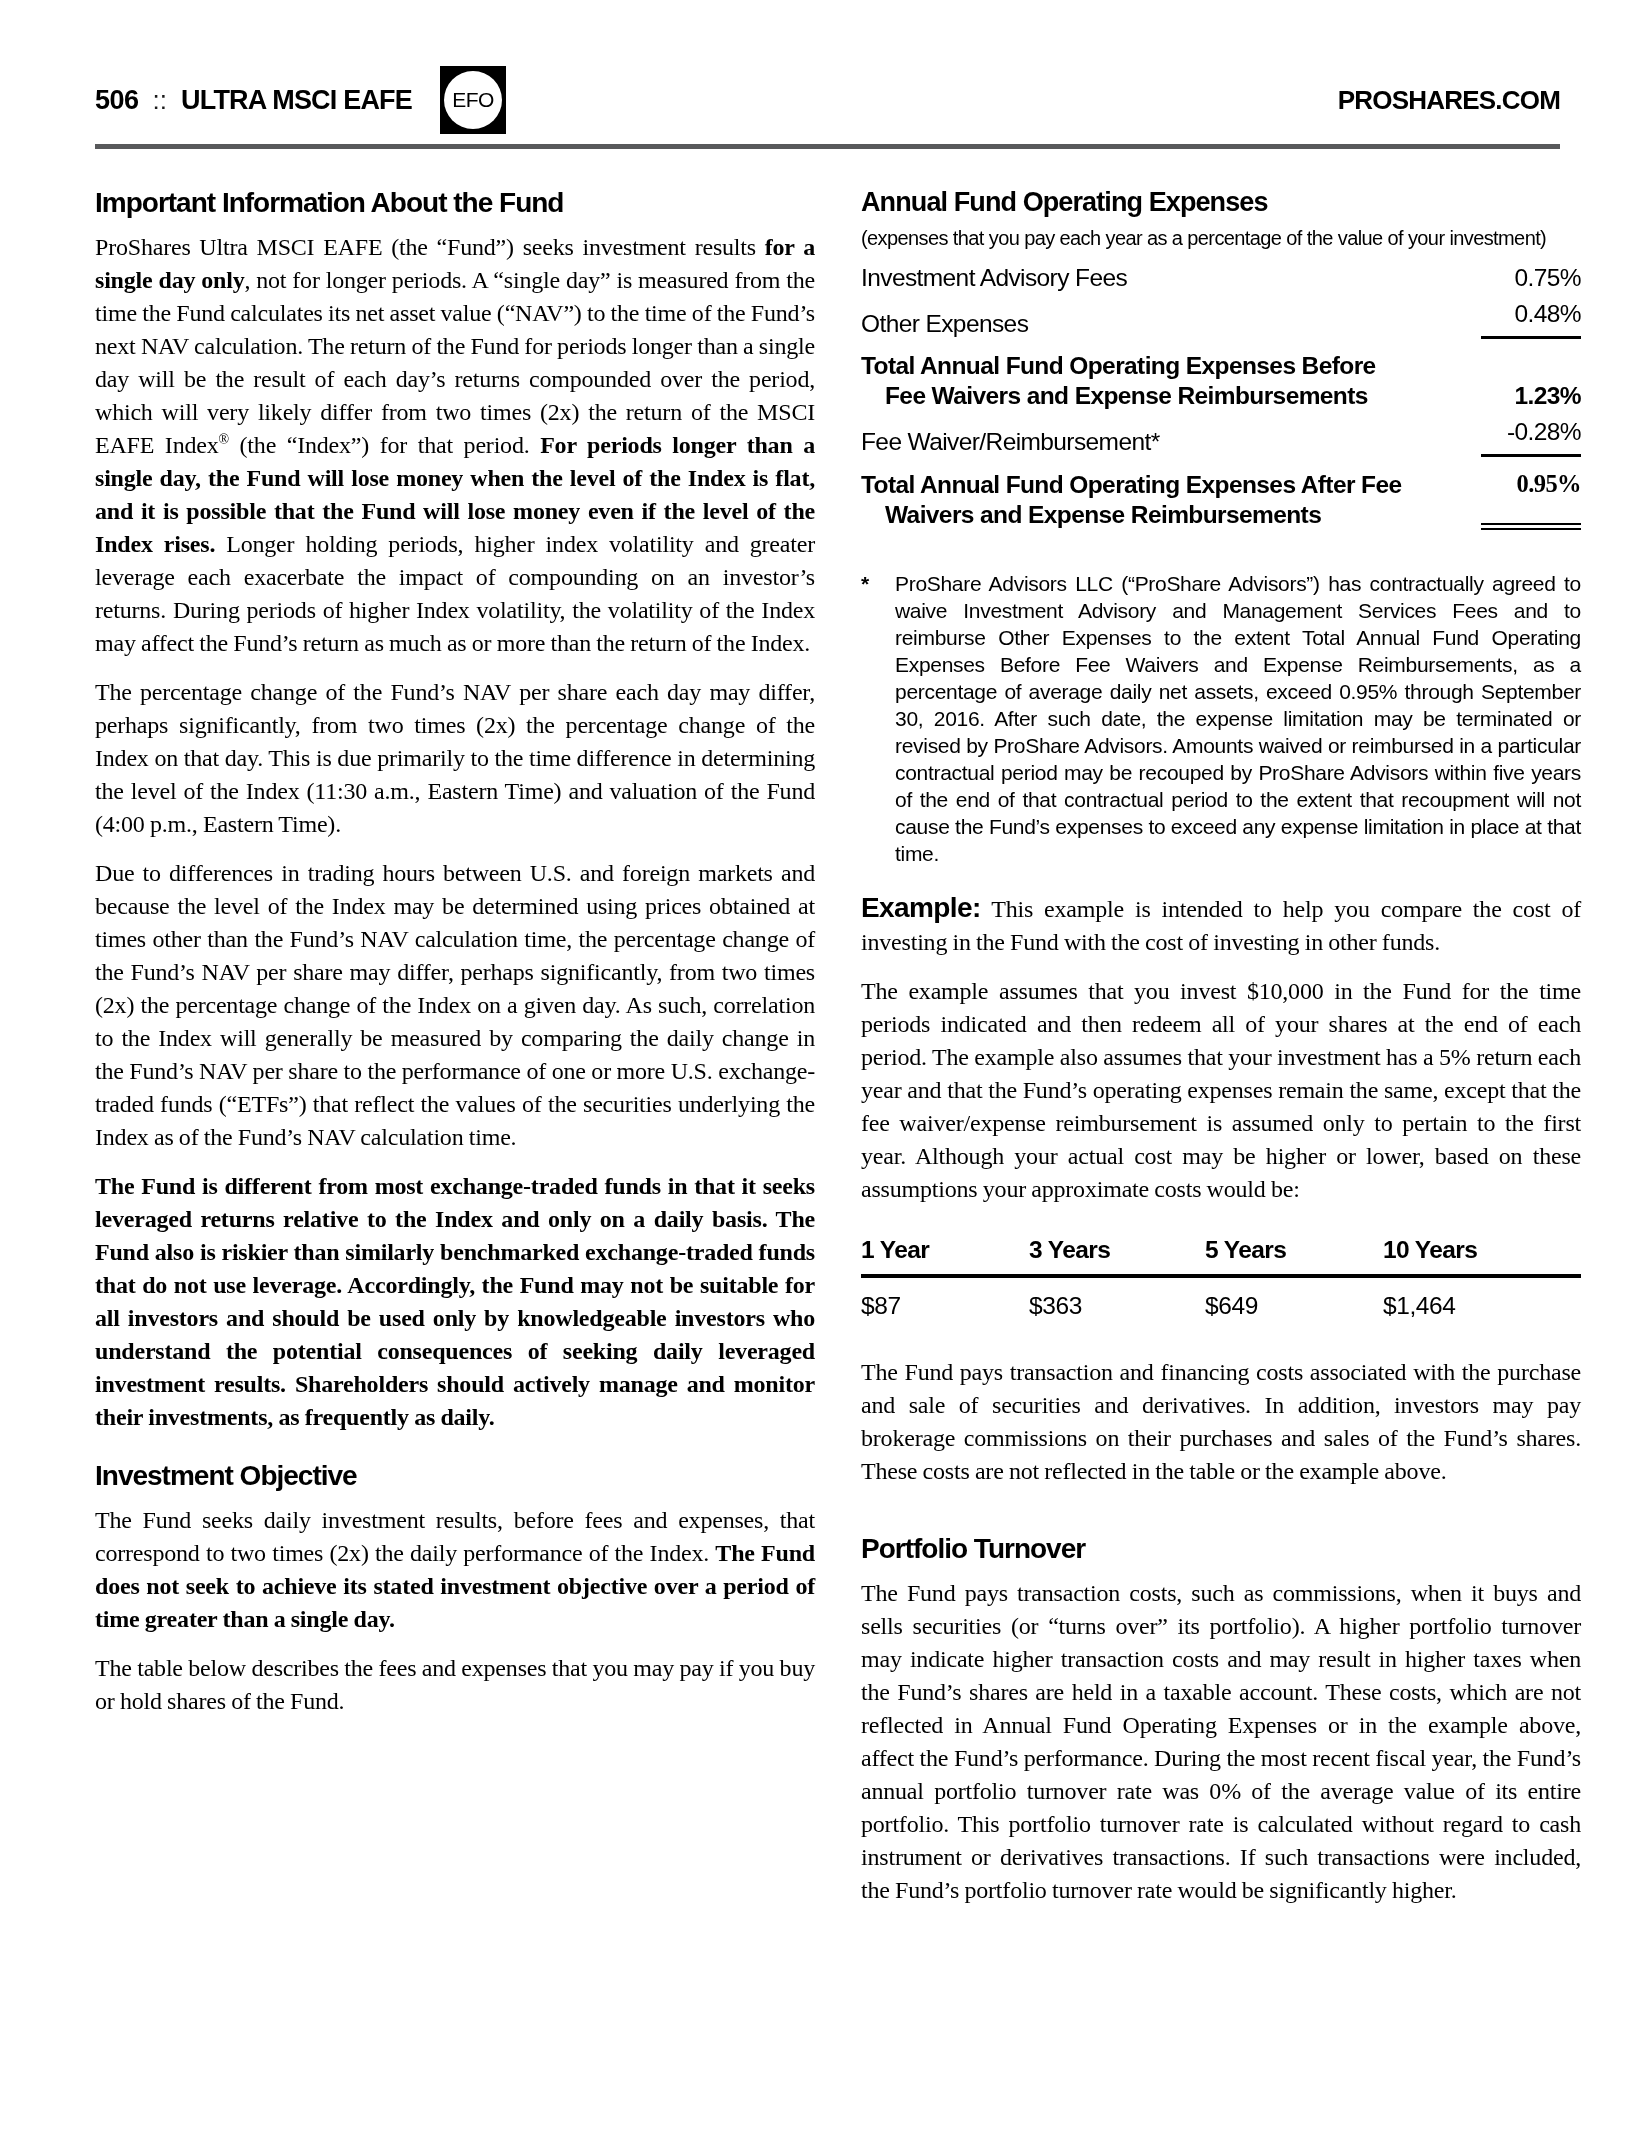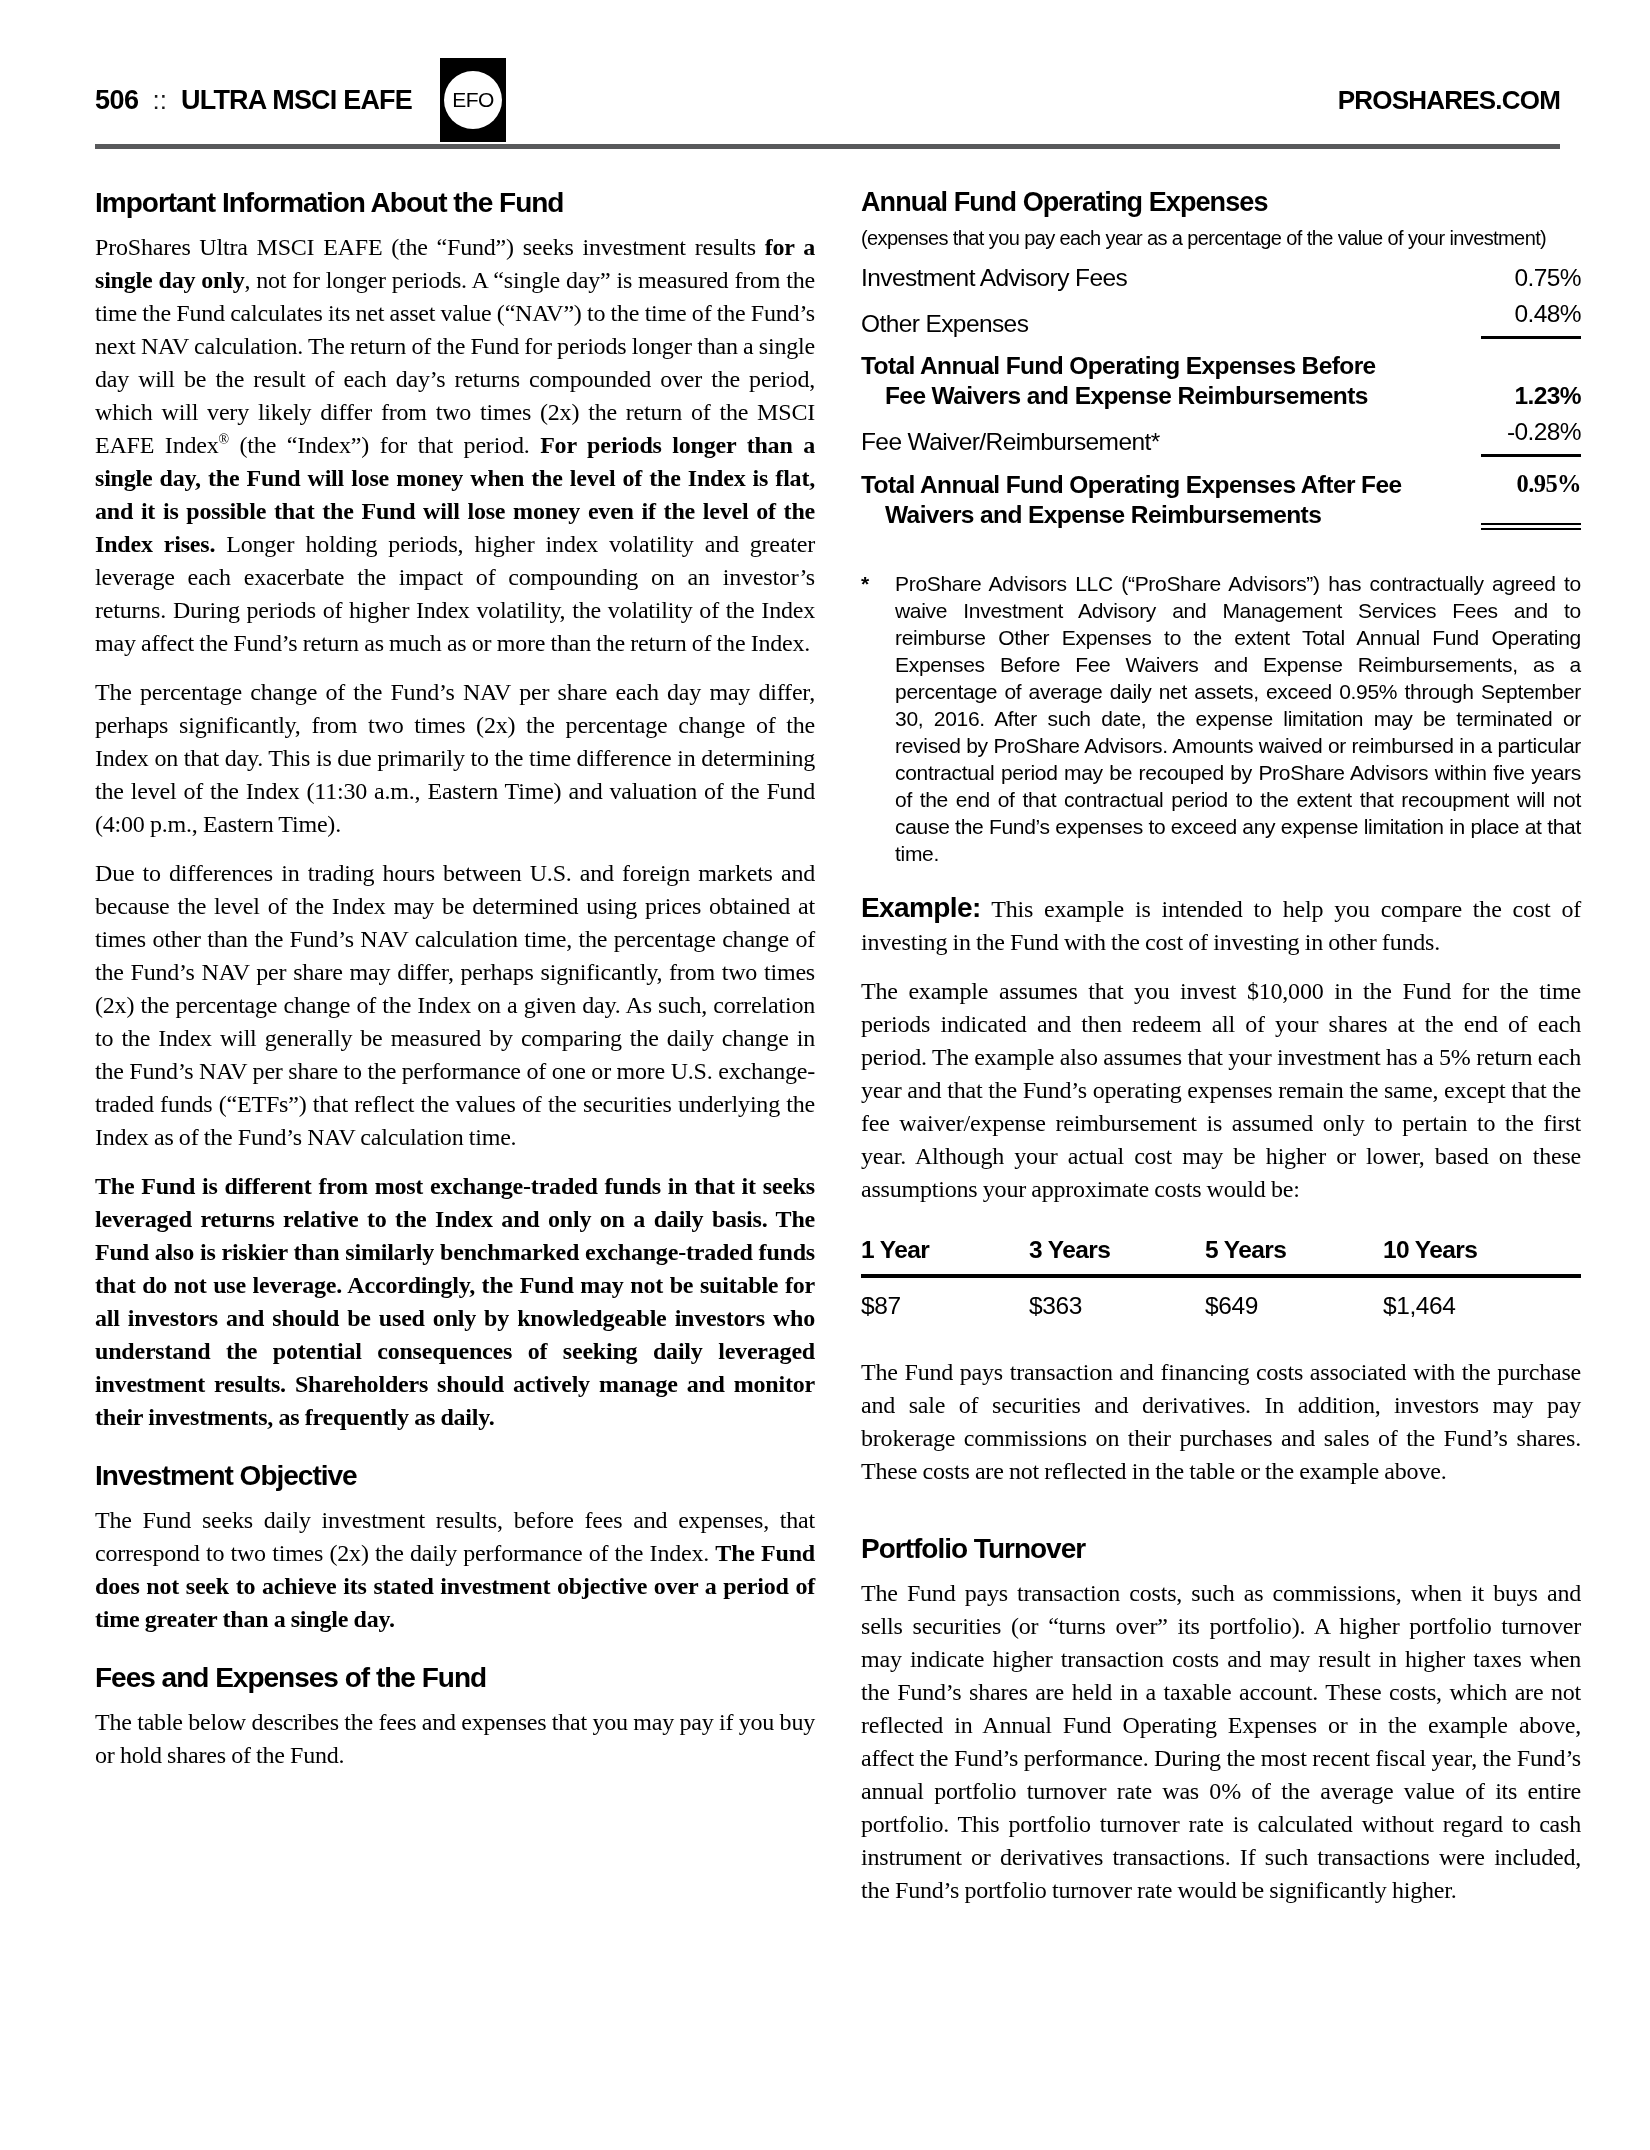--- a/index.html
+++ b/index.html
@@ -20,21 +20,21 @@
   }
   .hdr-sep {
     font-family: "Liberation Sans", sans-serif;
     font-size: 26px; margin: 0 14px; color: #1a1a1a;
   }
   .hdr-title {
     font-family: "Liberation Sans", sans-serif;
     font-weight: bold; font-size: 27px; letter-spacing: -0.8px;
   }
   .efo-badge {
-    width: 66px; height: 84px; background: #000;
+    width: 66px; height: 68px; background: #000;
     display: flex; align-items: center; justify-content: center;
     margin-left: 28px; flex: 0 0 auto;
   }
   .efo-circle {
     width: 58px; height: 58px; background: #fff; border-radius: 50%;
     display: flex; align-items: center; justify-content: center;
     font-family: "Liberation Sans", sans-serif; font-size: 21px; letter-spacing: -0.5px;
   }
   .hdr-site {
     margin-left: auto;
@@ -136,21 +136,20 @@
   <div class="columns">
 
     <div class="col">
       <div class="h-sans first">Important Information About the Fund</div>
       <p class="body-p"><span>ProShares Ultra MSCI EAFE (the “Fund”) seeks investment results </span><b>for a single day only</b><span>, not for longer periods. A “single day” is measured from the time the Fund calculates its net asset value (“NAV”) to the time of the Fund’s next NAV calculation. The return of the Fund for periods longer than a single day will be the result of each day’s returns compounded over the period, which will very likely differ from two times (2x) the return of the MSCI EAFE Index</span><span class="sup">®</span><span> (the “Index”) for that period. </span><b>For periods longer than a single day, the Fund will lose money when the level of the Index is flat, and it is possible that the Fund will lose money even if the level of the Index rises.</b><span> Longer holding periods, higher index volatility and greater leverage each exacerbate the impact of compounding on an investor’s returns. During periods of higher Index volatility, the volatility of the Index may affect the Fund’s return as much as or more than the return of the Index.</span></p>
       <p class="body-p"><span>The percentage change of the Fund’s NAV per share each day may differ, perhaps significantly, from two times (2x) the percentage change of the Index on that day. This is due primarily to the time difference in determining the level of the Index (11:30 a.m., Eastern Time) and valuation of the Fund (4:00 p.m., Eastern Time).</span></p>
       <p class="body-p"><span>Due to differences in trading hours between U.S. and foreign markets and because the level of the Index may be determined using prices obtained at times other than the Fund’s NAV calculation time, the percentage change of the Fund’s NAV per share may differ, perhaps significantly, from two times (2x) the percentage change of the Index on a given day. As such, correlation to the Index will generally be measured by comparing the daily change in the Fund’s NAV per share to the performance of one or more U.S. exchange-traded funds (“ETFs”) that reflect the values of the securities underlying the Index as of the Fund’s NAV calculation time.</span></p>
       <p class="body-p"><b>The Fund is different from most exchange-traded funds in that it seeks leveraged returns relative to the Index and only on a daily basis. The Fund also is riskier than similarly benchmarked exchange-traded funds that do not use leverage. Accordingly, the Fund may not be suitable for all investors and should be used only by knowledgeable investors who understand the potential consequences of seeking daily leveraged investment results. Shareholders should actively manage and monitor their investments, as frequently as daily.</b></p>
       <div class="h-sans">Investment Objective</div>
       <p class="body-p"><span>The Fund seeks daily investment results, before fees and expenses, that correspond to two times (2x) the daily performance of the Index. </span><b>The Fund does not seek to achieve its stated investment objective over a period of time greater than a single day.</b></p>
-      <div class="h-sans">Fees and Expenses of the Fund</div>
       <p class="body-p"><span>The table below describes the fees and expenses that you may pay if you buy or hold shares of the Fund.</span></p>
     </div>
 
     <div class="col">
       <div class="tbl-title">Annual Fund Operating Expenses</div>
       <div class="tbl-subtitle">(expenses that you pay each year as a percentage of the value of your investment)</div>
       <div>
           <div class="exp-row">
             <div class="exp-label">
               <div>Investment Advisory Fees</div>

